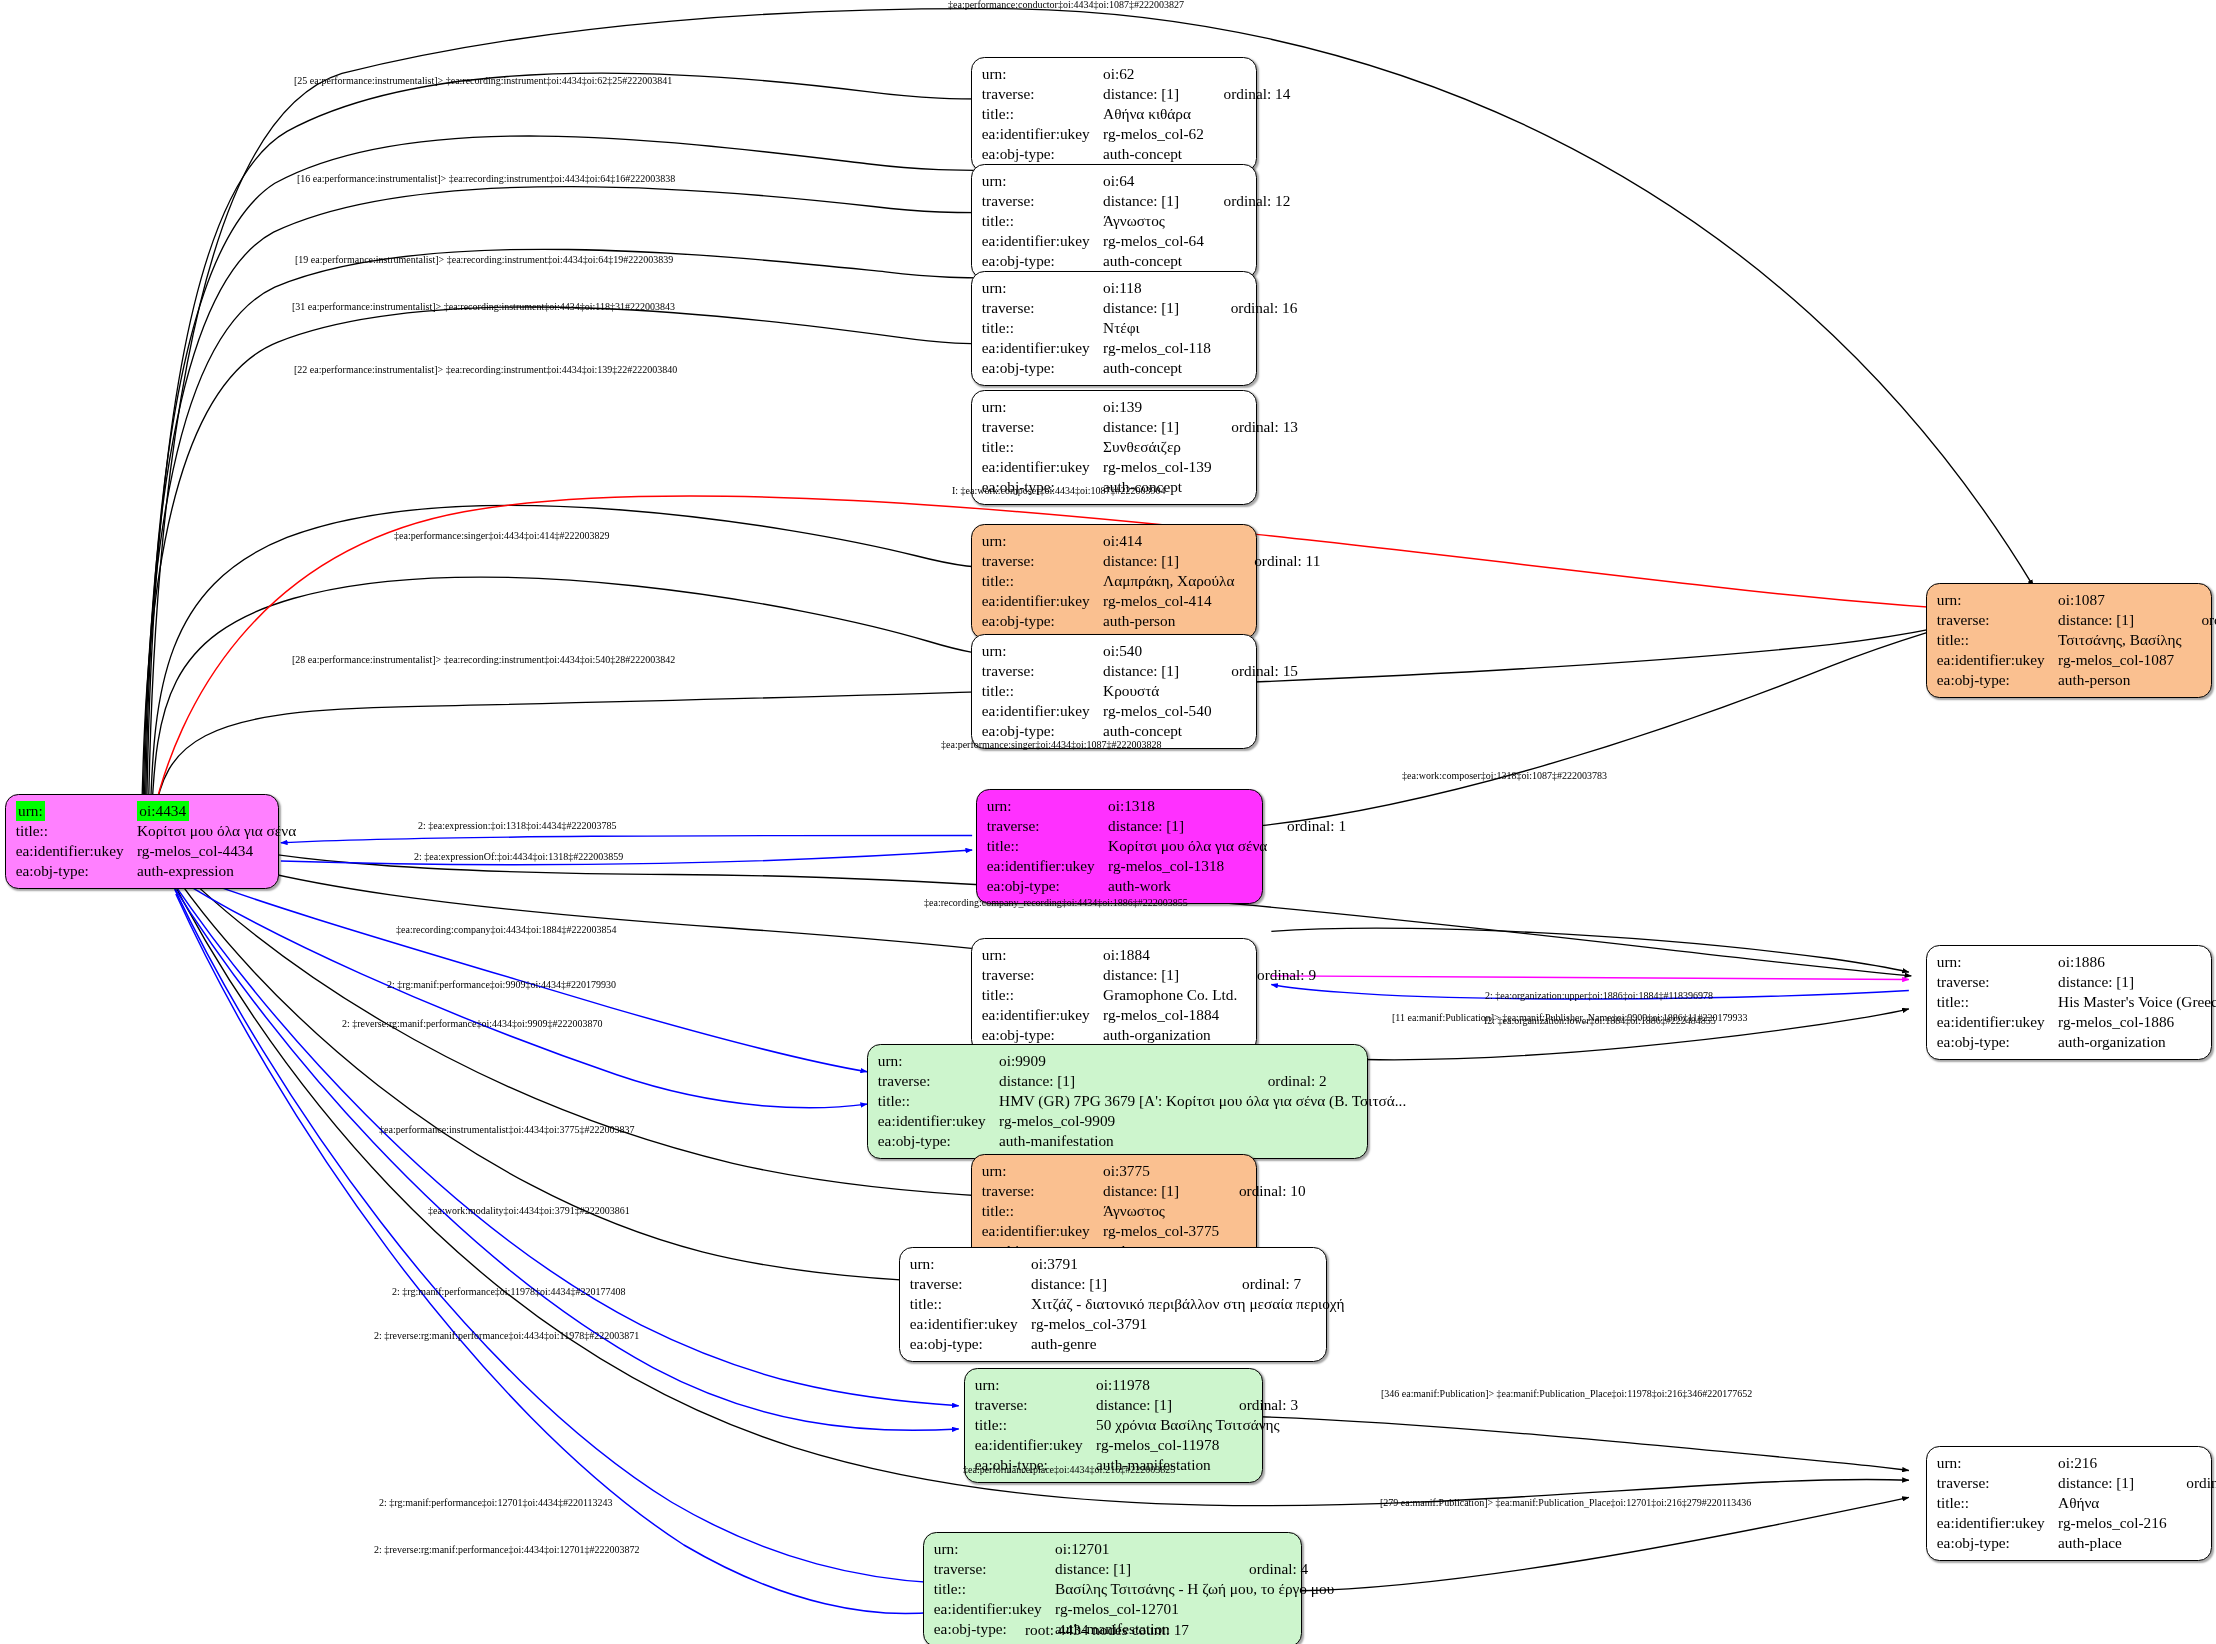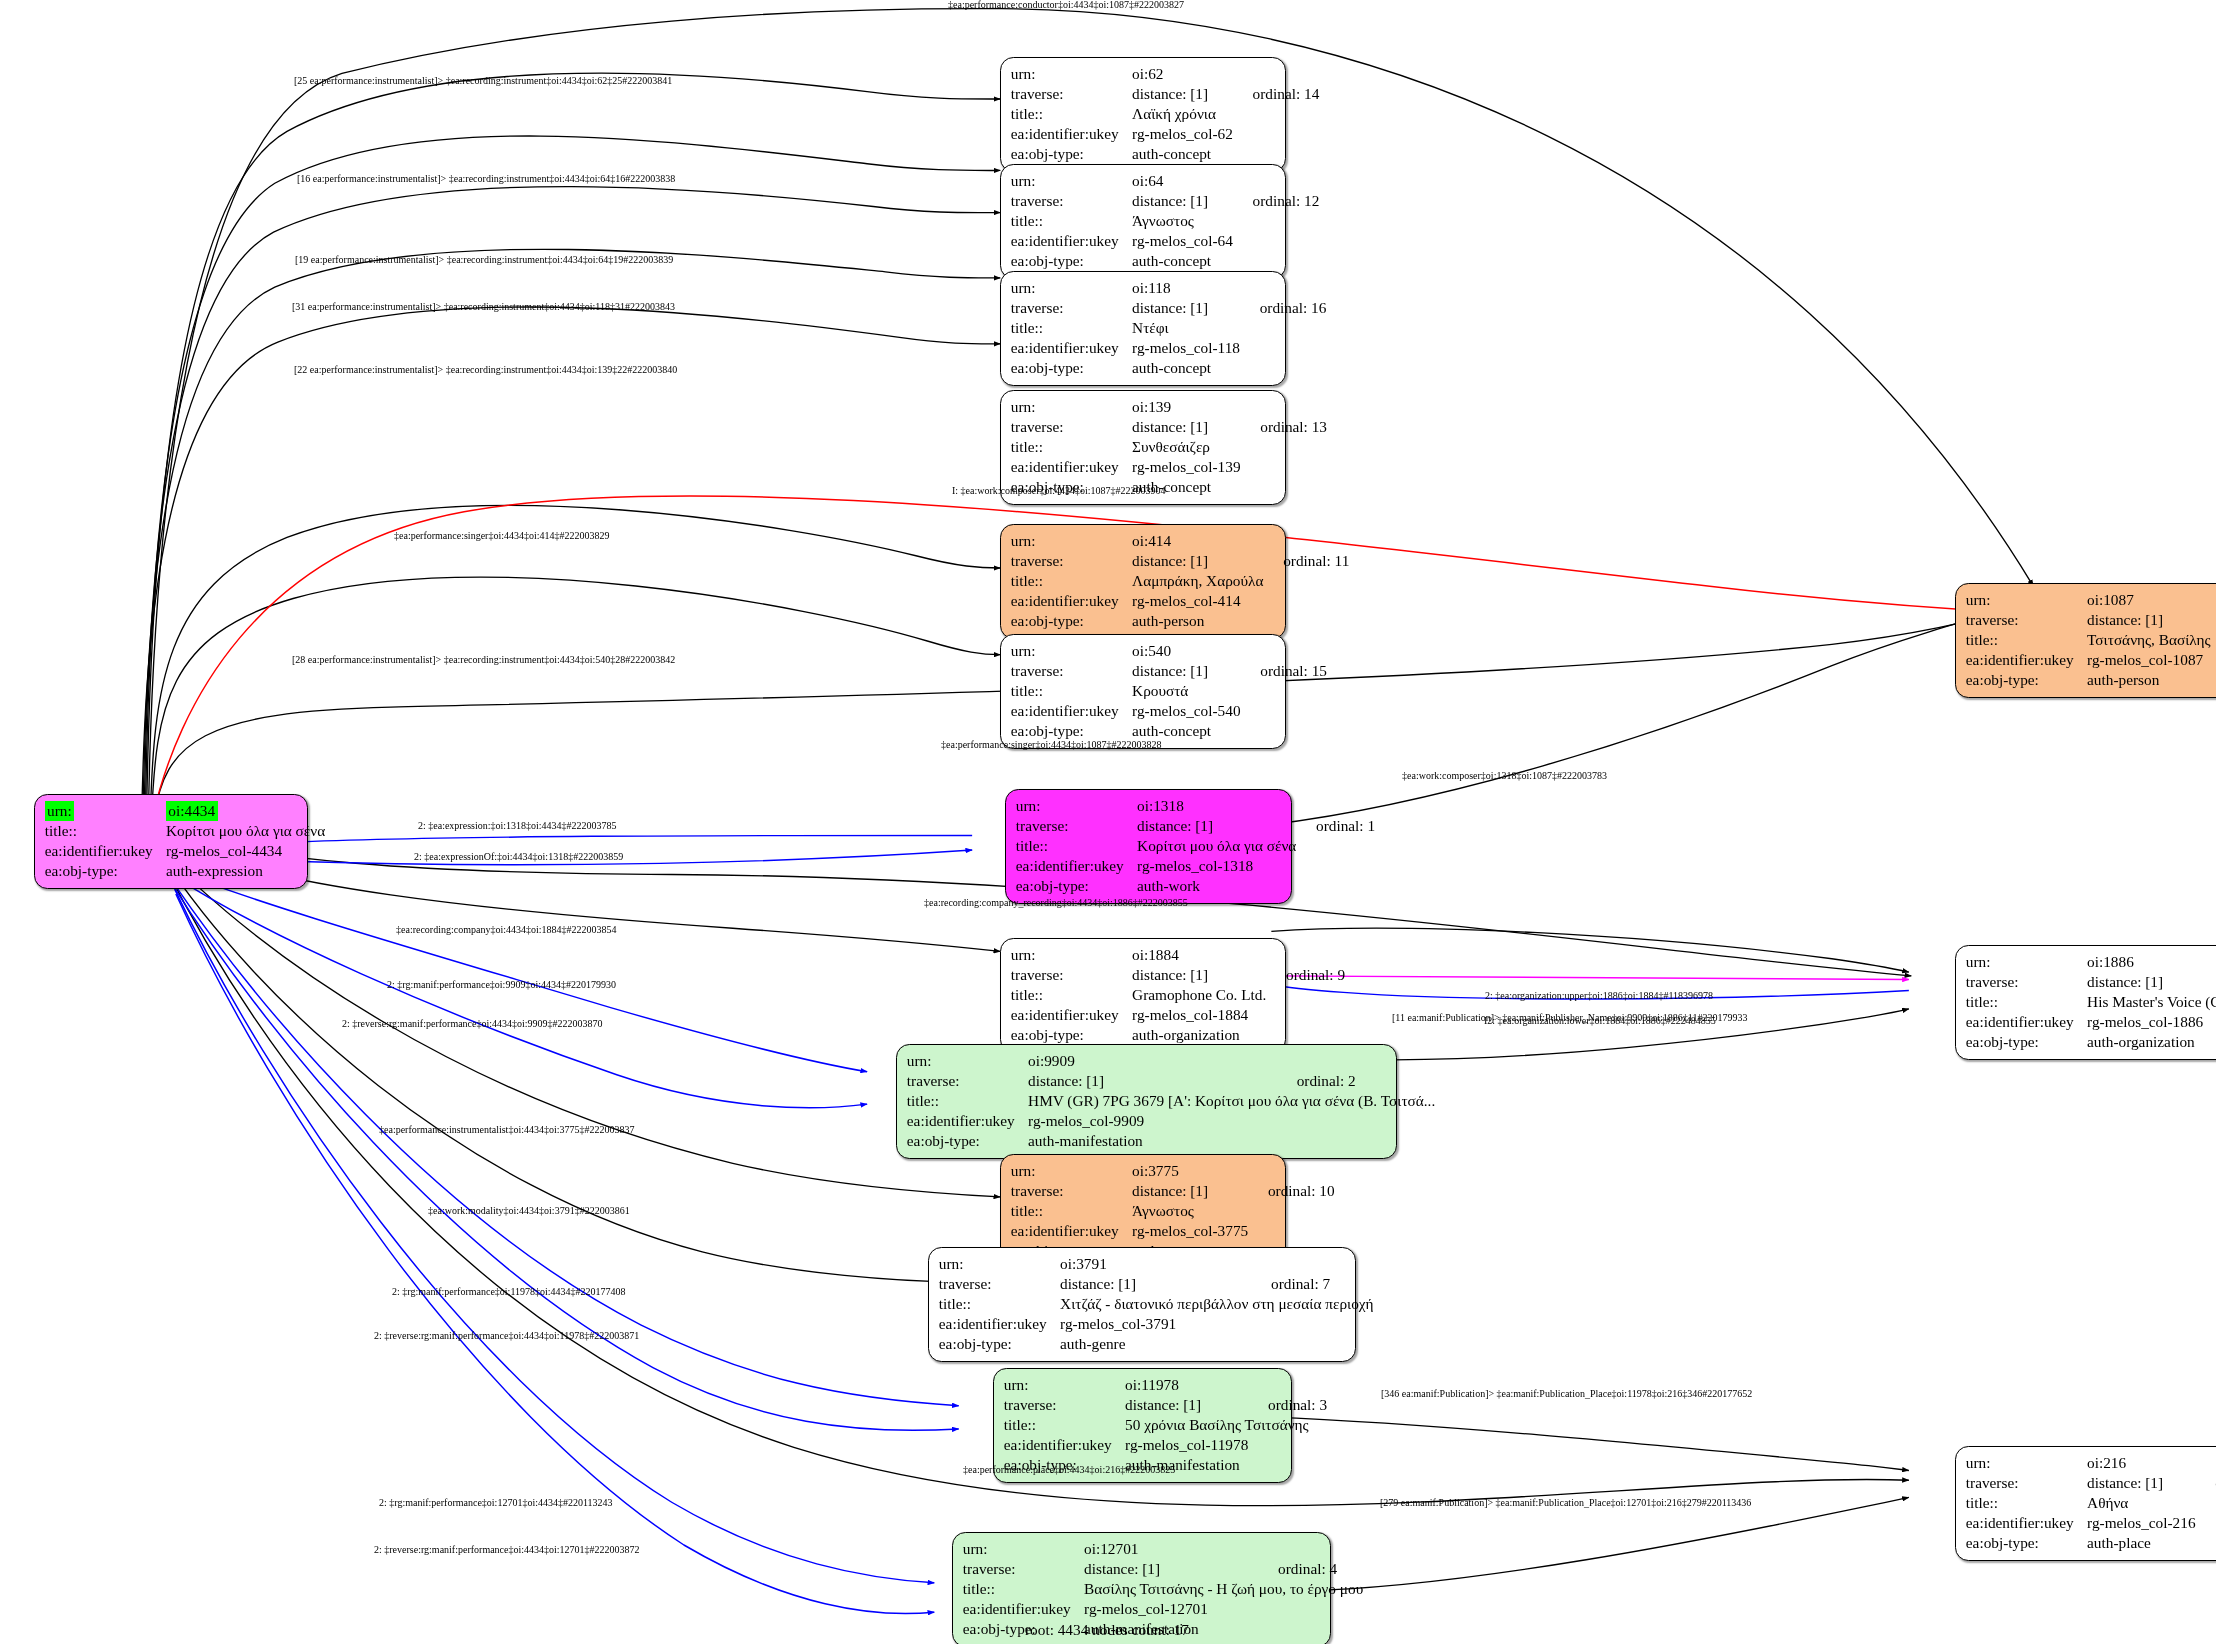--- a/index.html
+++ b/index.html
@@ -14,21 +14,20 @@
   svg.edges{position:absolute;left:0;top:0;width:2216px;height:1644px;pointer-events:none;}
 
   .node{
     position:absolute;
     box-sizing:border-box;
     border:1.5px solid #000;
     border-radius:13.4px;
     background:#ffffff;
     padding:6.1px 9.8px 7.3px 9.8px;
     box-shadow:1.2px 1.8px 1.8px rgba(0,0,0,0.35);
-    margin-left:29px;
   }
   .node table{border-collapse:collapse;}
   .node td{
     font-family:"Liberation Serif", serif;
     font-size:15.3px;
     line-height:1.30;
     white-space:nowrap;
     padding:0 0 0 0;
     vertical-align:top;
     color:#000;
@@ -182,21 +181,21 @@
             <td class="v">oi:62</td>
             <td></td>
           </tr>
       <tr>
             <td class="k">traverse:</td>
             <td class="v">distance: [1]</td>
             <td class="ord">ordinal: 14</td>
           </tr>
       <tr>
             <td class="k">title::</td>
-            <td class="v">Λαϊκή χρόνια</td>
+            <td class="v">Αθήνα κιθάρα</td>
             <td></td>
           </tr>
       <tr>
             <td class="k">ea:identifier:ukey</td>
             <td class="v">rg-melos_col-62</td>
             <td></td>
           </tr>
       <tr>
             <td class="k">ea:obj-type:</td>
             <td class="v">auth-concept</td>

